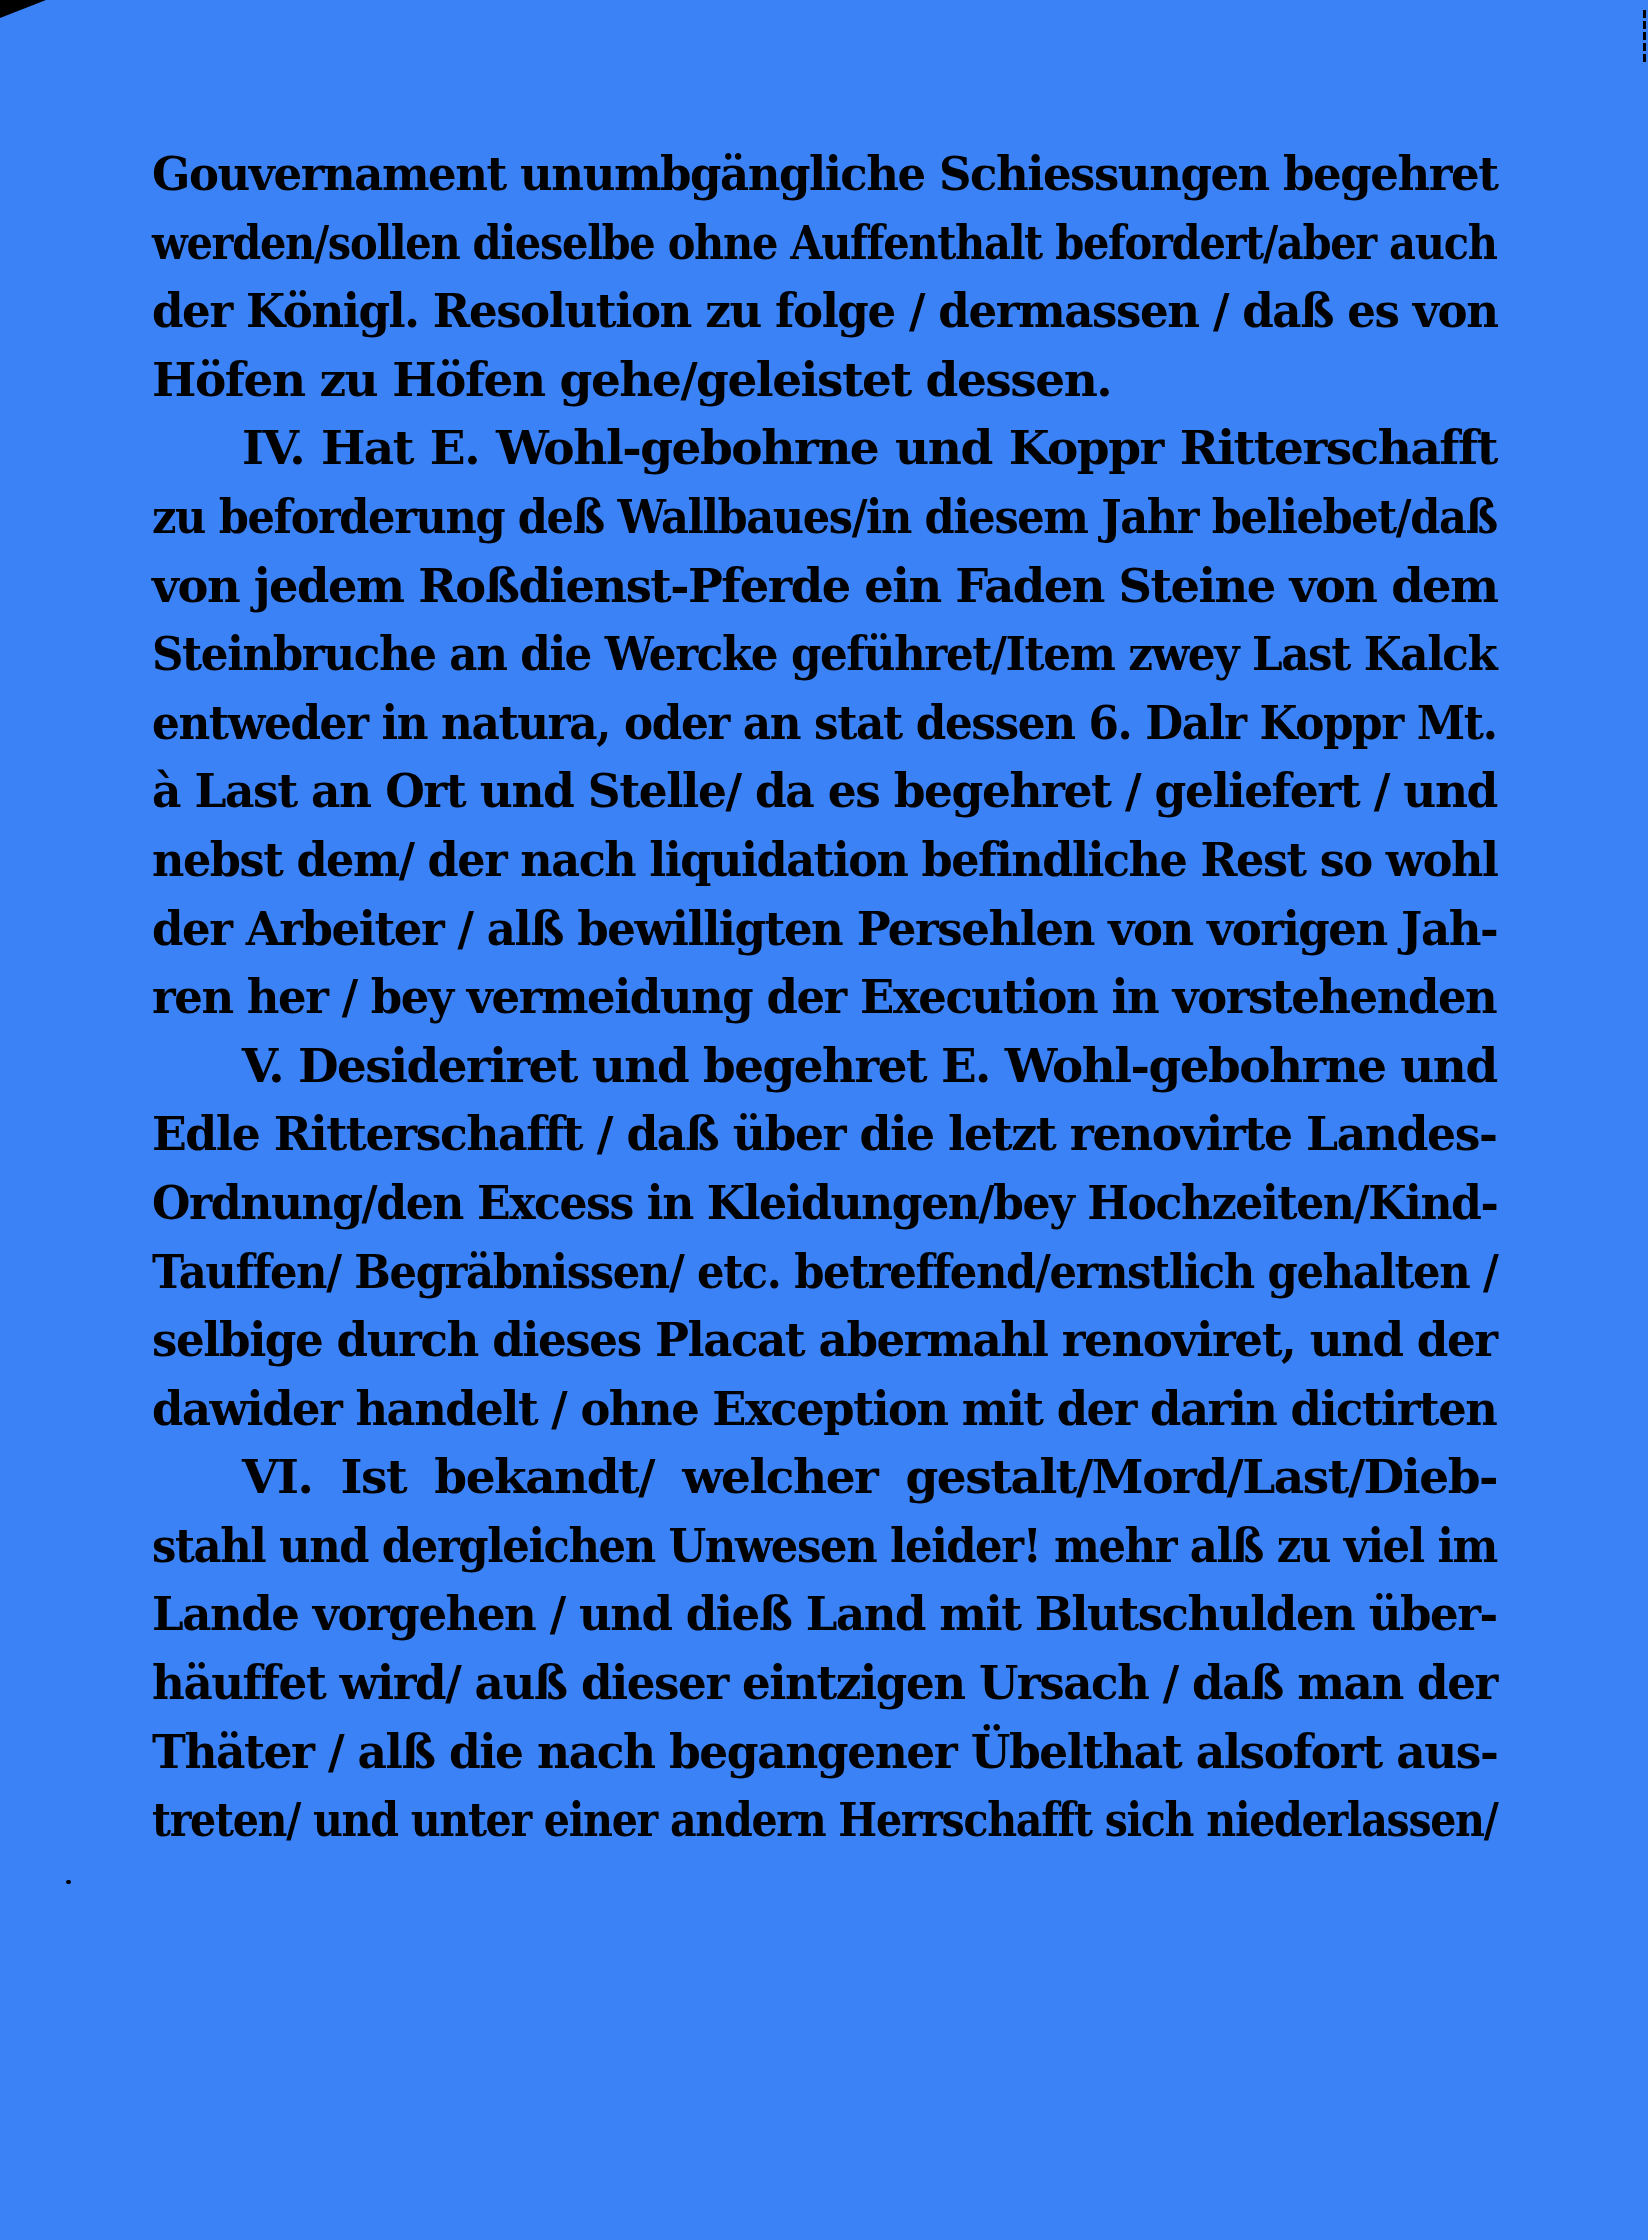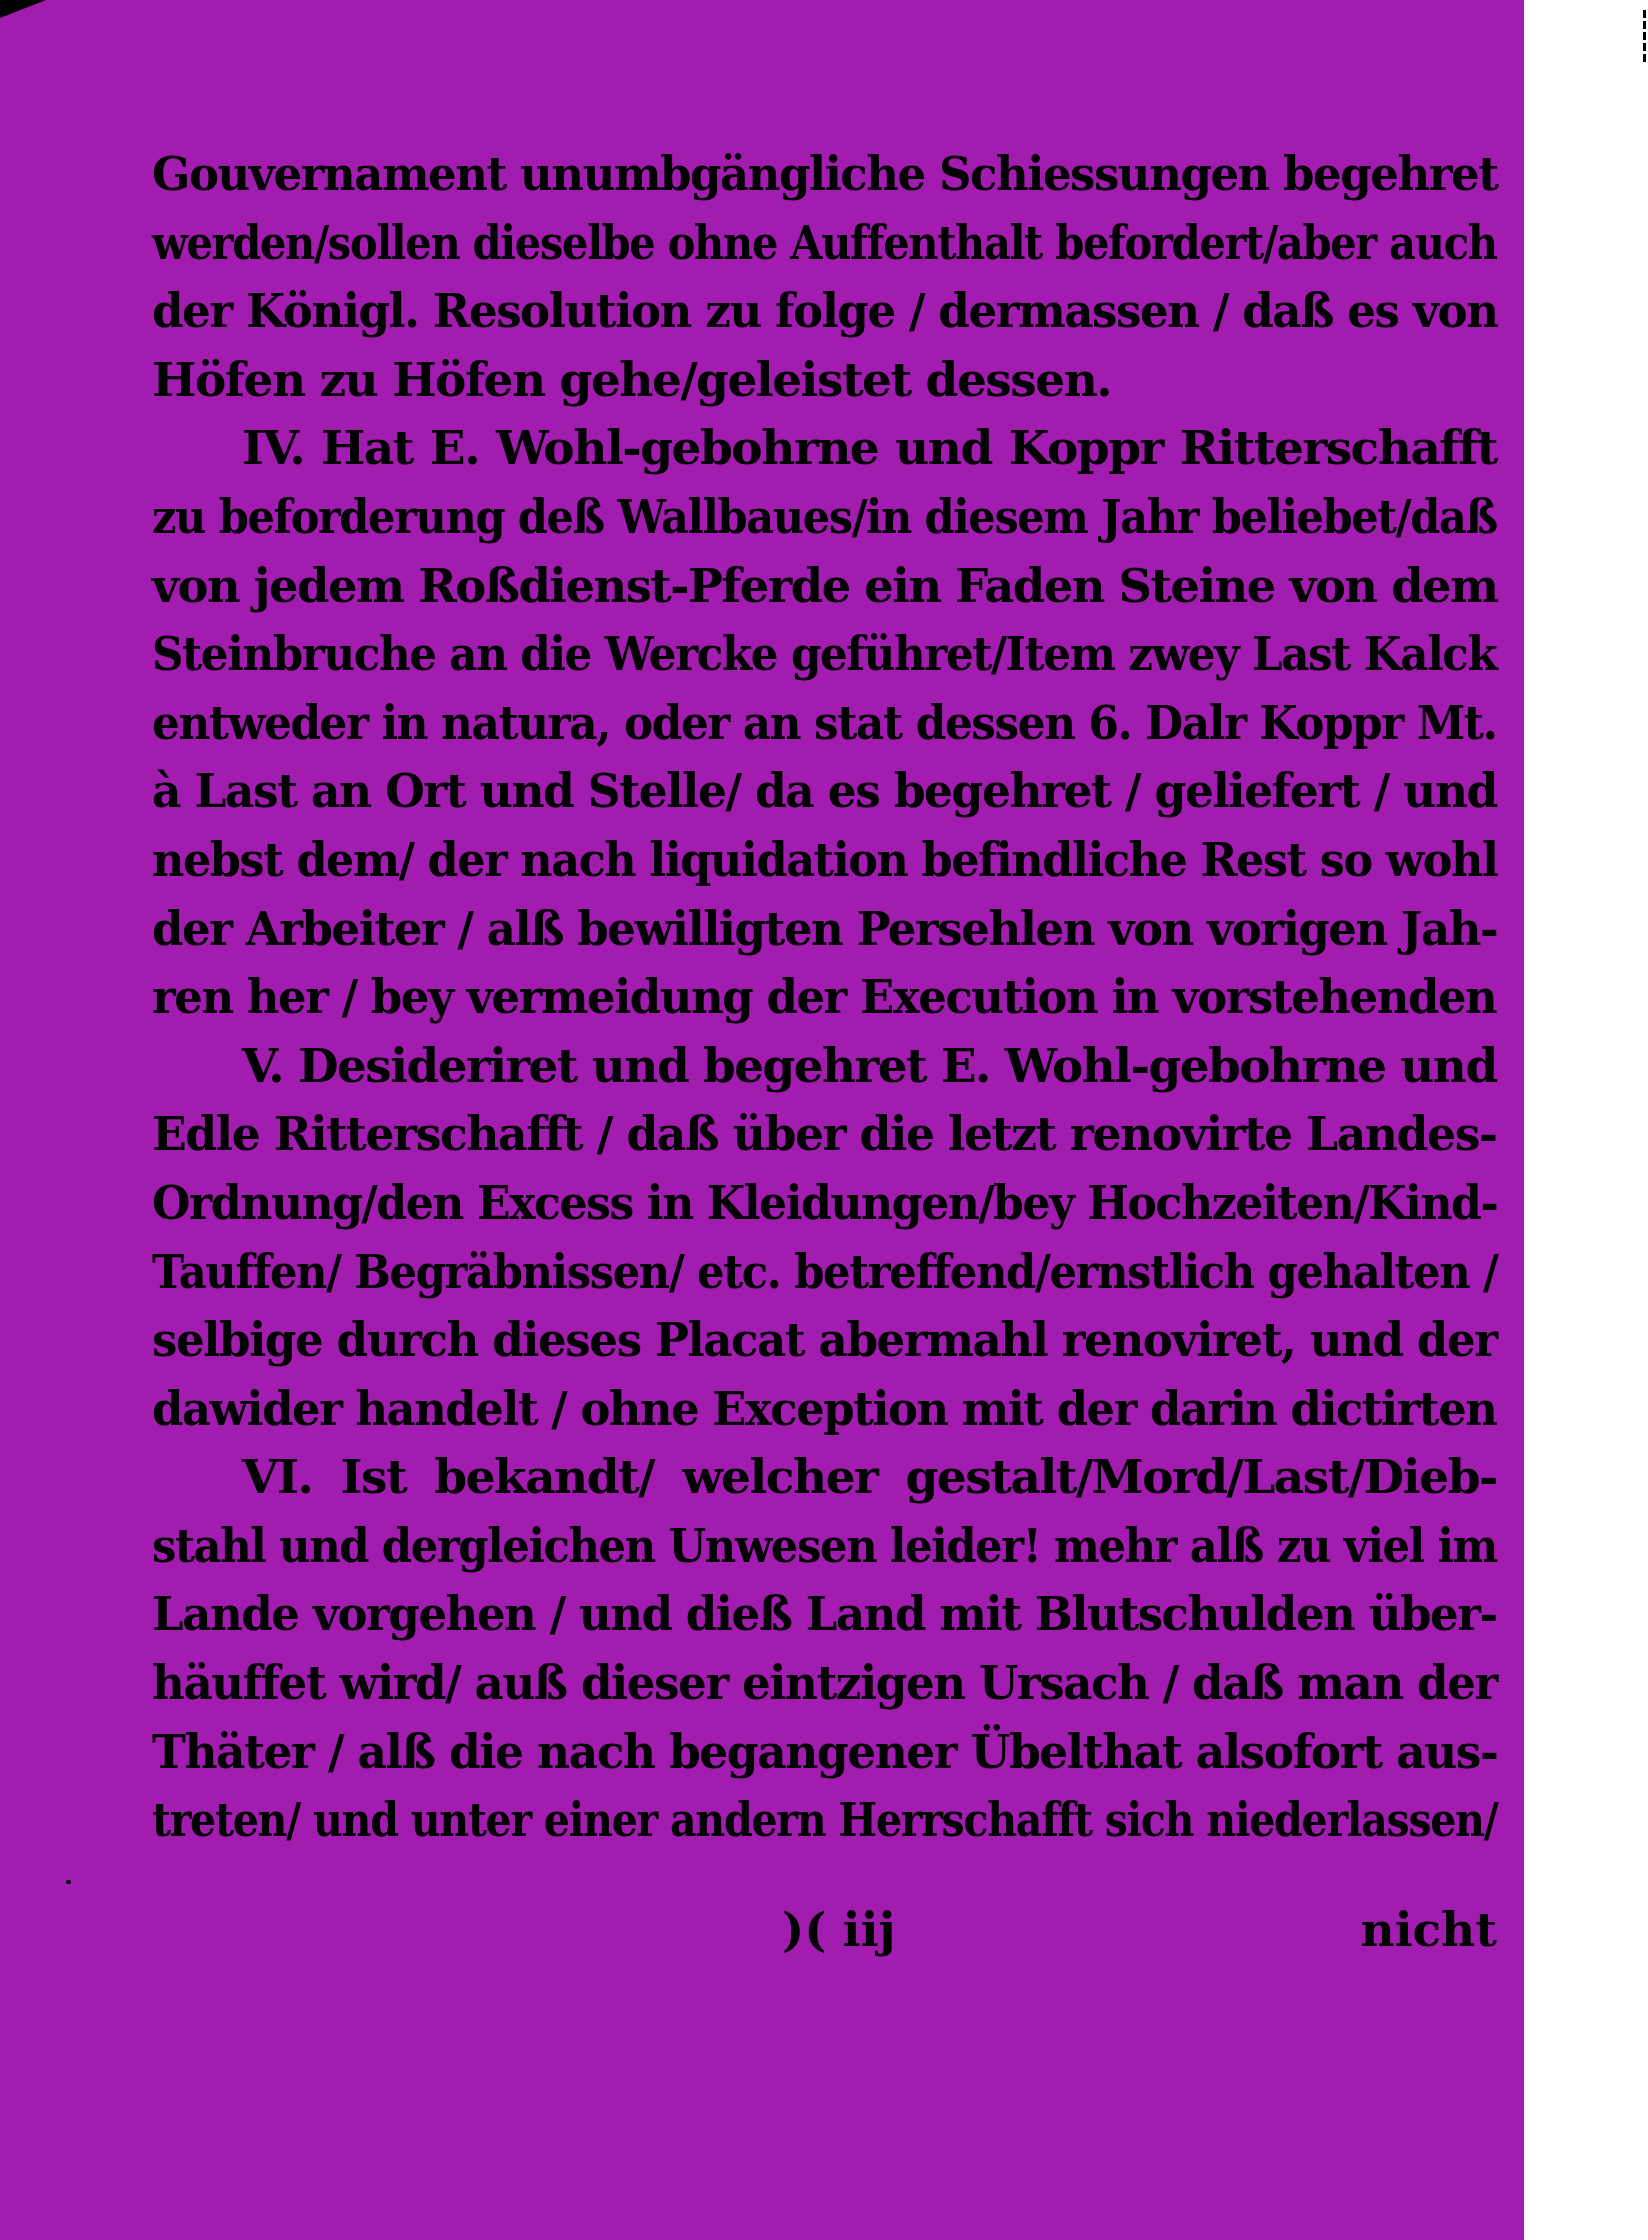--- a/index.html
+++ b/index.html
@@ -1,17 +1,17 @@
 <!DOCTYPE html>
 <html><head>
 <meta charset="utf-8">
 <style>
   html, body { margin: 0; padding: 0; background: #ffffff; }
   body { width: 1648px; height: 2240px; position: relative; overflow: hidden; }
-  .page { position: absolute; left: 0; top: 0; width: 1524px; height: 2240px; background: #a21caf; }
+  .page { position: absolute; left: 0; top: 0; width: 1648px; height: 2240px; background: #3b82f6; }
   .corner-mark {
     position: absolute; left: 0; top: 0; width: 0; height: 0;
     border-top: 18px solid #000;
     border-right: 46px solid transparent;
   }
   .edge-mark {
     position: absolute; left: 1643px; top: 10px; width: 3px; height: 52px;
     background: repeating-linear-gradient(#000 0 8px, transparent 8px 11px);
   }
   .speck { position: absolute; left: 66px; top: 1880px; width: 5px; height: 4px; background: #000; border-radius: 2px; }
@@ -63,17 +63,13 @@
     <div class="line" style="transform: scaleX(0.961); text-align-last: left;">selbige durch dieses Placat abermahl renoviret, und der</div>
     <div class="line" style="transform: scaleX(0.953); text-align-last: left;">dawider handelt / ohne Exception mit der darin dictirten</div>
     <div class="line indent">VI. Ist bekandt/ welcher gestalt/Mord/Last/Dieb-</div>
     <div class="line" style="transform: scaleX(0.921); text-align-last: left;">stahl und dergleichen Unwesen leider! mehr alß zu viel im</div>
     <div class="line" style="transform: scaleX(0.958); text-align-last: left;">Lande vorgehen / und dieß Land mit Blutschulden über-</div>
     <div class="line" style="transform: scaleX(0.961); text-align-last: left;">häuffet wird/ auß dieser eintzigen Ursach / daß man der</div>
     <div class="line" style="transform: scaleX(0.968); text-align-last: left;">Thäter / alß die nach begangener Übelthat alsofort aus-</div>
     <div class="line" style="transform: scaleX(0.876); text-align-last: left;">treten/ und unter einer andern Herrschafft sich niederlassen/</div>
   </div>
 
-  <div class="footer">
-    <span class="signature">)( iij</span>
-    <span class="catchword">nicht</span>
-  </div>
 </div>
 
 </body></html>

